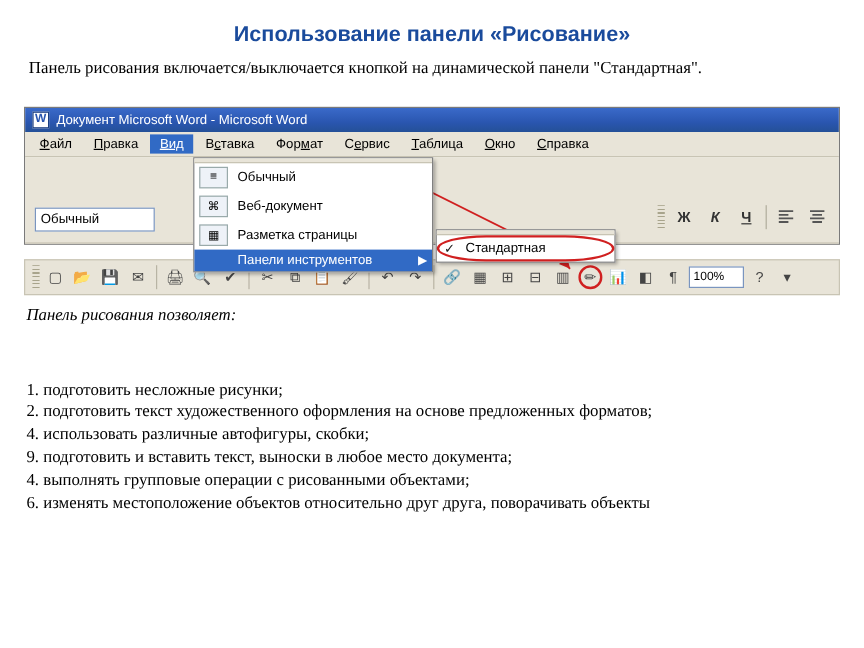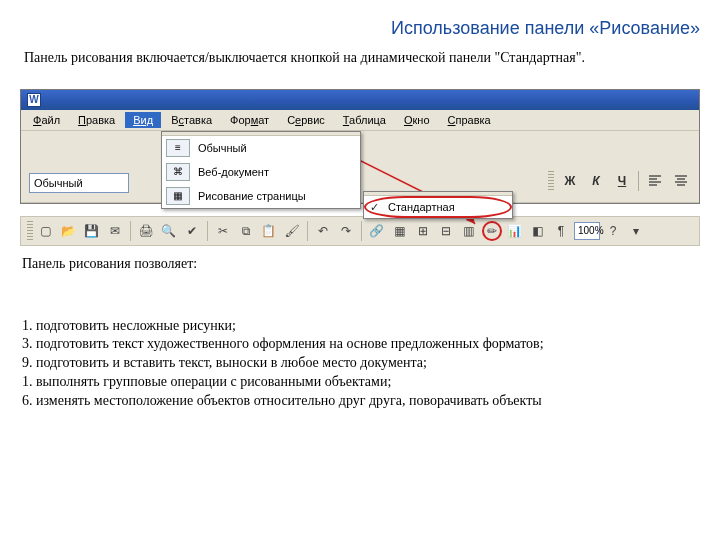--- a/index.html
+++ b/index.html
@@ -1,18 +1,18 @@
 <!DOCTYPE html>
 <html><head>
 <meta charset="utf-8">
 <style>
   * { box-sizing: border-box; margin: 0; padding: 0; }
   body { font-family: "Times New Roman", serif; font-size: 14px; width: 720px; background: #fff; }
   .page { padding: 10px 20px; }
-  .heading { color: #1a4b9c; font-weight: normal; font-size: 18px; text-align: right; margin: 8px 0 10px; font-family: Arial, sans-serif; }
+  .heading { color: #1a4b9c; font-weight: bold; font-size: 18px; text-align: center; margin: 8px 0 10px; font-family: Arial, sans-serif; }
   .intro { font-size: 14px; margin: 0 0 22px 4px; line-height: 1.25; }
   .app { border: 1px solid #7a7a7a; margin: 2px 0 8px; font-family: Tahoma, Arial, sans-serif; font-size: 11px; position: relative; }
   .titlebar { background: linear-gradient(#3a6ac9,#2a56b0 60%,#245098); color:#fff; padding: 3px 6px; display:flex; align-items:center; gap:6px; }
   .titlebar .w-icon { width:14px; height:14px; background:#fff; color:#2a56b0; display:flex; align-items:center; justify-content:center; font-weight:bold; font-size:10px; border:1px solid #1b3e80;}
   .menubar { background:#e8e4d8; padding: 2px 4px; display:flex; gap:2px; border-bottom:1px solid #c8c4b4; }
   .menuitem { padding:2px 8px; }
   .menuitem.open { background:#316ac5; color:#fff;text-decoration:underline; }
   .u { text-decoration: underline; }
   .toolbar-area { background:#e8e4d8; height:72px; position:relative; border-bottom:1px solid #c8c4b4;}
   .style-box { position:absolute; left:8px; top:42px; width:100px; height:20px; background:#fff; border:1px solid #7a95bf; display:flex; align-items:center; padding:0 4px; font-size:11px; }
@@ -28,37 +28,38 @@
   .dd-row .arrow { margin-left:auto; font-size:10px;}
   .dd-sep-top { height:4px; background:#e8e4d8; border-bottom:1px solid #c8c4b4;}
   .submenu { position:absolute; left:342px; top:60px; background:#fff; border:1px solid #808080; box-shadow:2px 2px 3px rgba(0,0,0,.3); width:150px; font-size:11px; z-index:6;}
   .sub-row { display:flex; align-items:center; padding:3px 8px 3px 22px; position:relative;}
   .sub-row .chk { position:absolute; left:4px; top:3px; font-size:11px; color:#222;}
   .sub-row.hl { border:2px solid #d02020; border-radius:50%/90%; }
   .arrow-svg { position:absolute; pointer-events:none; z-index:4;}
   .toolbar2 { background:#e8e4d8; border:1px solid #c8c4b4; margin:12px 0 6px; padding:4px 6px; display:flex; align-items:center; gap:3px; font-family:Tahoma,Arial,sans-serif; }
   .tb-btn { width:20px; height:20px; display:flex; align-items:center; justify-content:center; border:1px solid transparent; color:#444; font-size:12px;}
   .tb-sep { width:1px; height:20px; background:#b8b4a4; margin:0 2px;}
-  .zoom { width:26px; height:18px; border:1px solid #7a95bf; background:#fff; font-size:10px; display:flex; align-items:center; padding:0 3px;}
+  .zoom { width:46px; height:18px; border:1px solid #7a95bf; background:#fff; font-size:10px; display:flex; align-items:center; padding:0 3px;}
   .circ { border:2px solid #d02020; border-radius:50%; }
-  .allow { margin:10px 0 2px 2px;}
+  .allow { font-style:italic; margin:10px 0 2px 2px;}
   .list { margin-left:2px; line-height:1.35;margin-top:45px;}
   .grip { width:6px; height:20px; background:repeating-linear-gradient(#a8a48c,#a8a48c 1px,transparent 1px,transparent 3px);}
   svg.icon { width:14px; height:14px; }
 </style>
 </head>
 <body>
 
 <div class="page">
   <div class="heading">Использование панели «Рисование»</div>
   <div class="intro">Панель рисования включается/выключается кнопкой на динамической панели "Стандартная".</div>
 
   <div class="app">
     <div class="titlebar">
       <span class="w-icon">W</span>
+      <span>Документ Microsoft Word - Microsoft Word</span>
     </div>
     <div class="menubar">
       <span class="menuitem"><span class="u">Ф</span>айл</span>
       <span class="menuitem"><span class="u">П</span>равка</span>
       <span class="menuitem open"><span class="u">В</span>ид</span>
       <span class="menuitem">В<span class="u">с</span>тавка</span>
       <span class="menuitem">Фор<span class="u">м</span>ат</span>
       <span class="menuitem">С<span class="u">е</span>рвис</span>
       <span class="menuitem"><span class="u">Т</span>аблица</span>
       <span class="menuitem"><span class="u">О</span>кно</span>
@@ -89,21 +90,26 @@
         <div class="dd-row">
           <span class="ico">≡</span>
           <span>Обычный</span>
         </div>
         <div class="dd-row">
           <span class="ico">⌘</span>
           <span>Веб-документ</span>
         </div>
         <div class="dd-row">
           <span class="ico">▦</span>
-          <span>Рисование страницы</span>
+          <span>Разметка страницы</span>
+        </div>
+        <div class="dd-row sel">
+          <span style="width:24px"></span>
+          <span>Панели инструментов</span>
+          <span class="arrow">▶</span>
         </div>
       </div>
 
       <div class="submenu">
         <div class="dd-sep-top"></div>
         <div class="sub-row hl">
           <span class="chk">✓</span>
           <span>Стандартная</span>
         </div>
       </div>
@@ -159,18 +165,19 @@
     <span class="tb-btn">◧</span>
     <span class="tb-btn">¶</span>
     <span class="zoom">100%</span>
     <span class="tb-btn">?</span>
     <span class="tb-btn">▾</span>
   </div>
 
   <div class="allow">Панель рисования позволяет:</div>
   <div class="list">
     <div>1. подготовить несложные рисунки;</div>
-    <div>3. подготовить текст художественного оформления на основе предложенных форматов;</div>
+    <div>2. подготовить текст художественного оформления на основе предложенных форматов;</div>
+    <div>4. использовать различные автофигуры, скобки;</div>
     <div>9. подготовить и вставить текст, выноски в любое место документа;</div>
-    <div>1. выполнять групповые операции с рисованными объектами;</div>
+    <div>4. выполнять групповые операции с рисованными объектами;</div>
     <div>6. изменять местоположение объектов относительно друг друга, поворачивать объекты</div>
   </div>
 </div>
 
 </body></html>

